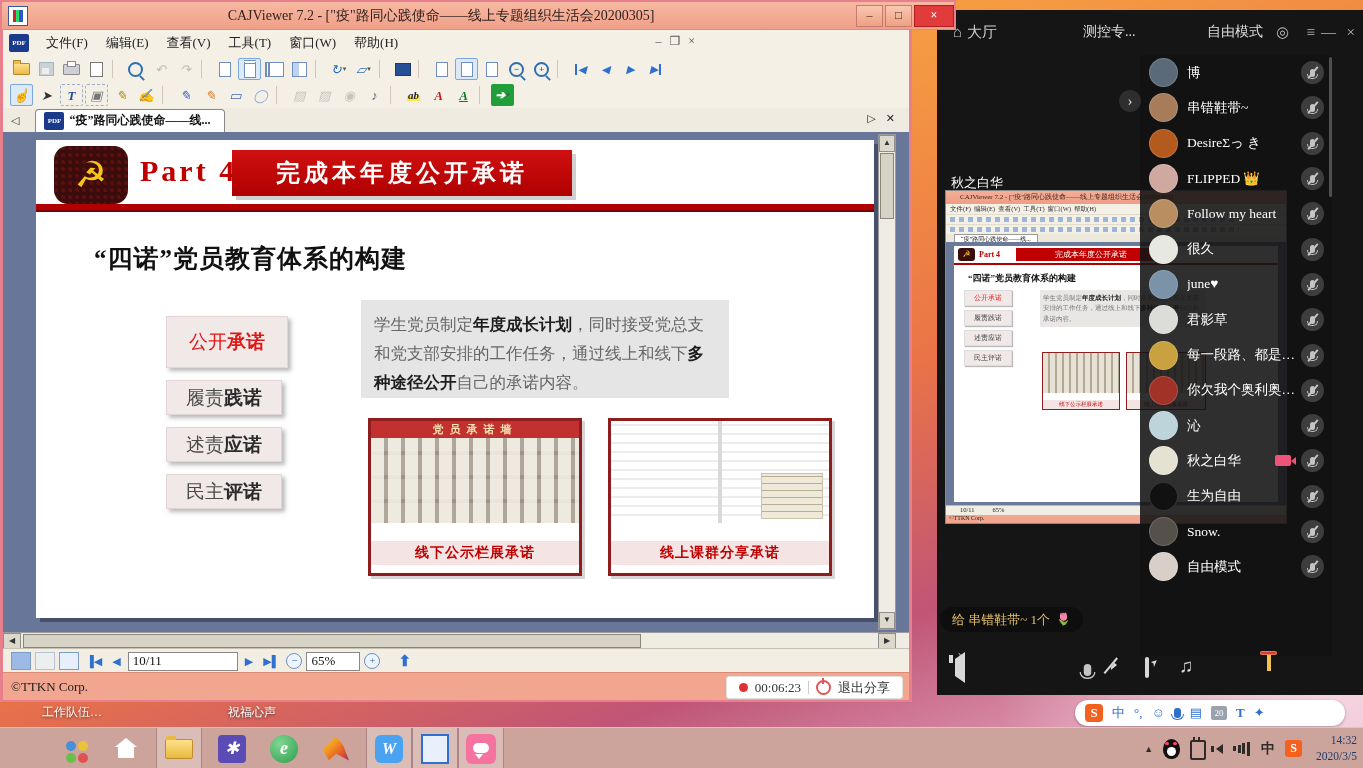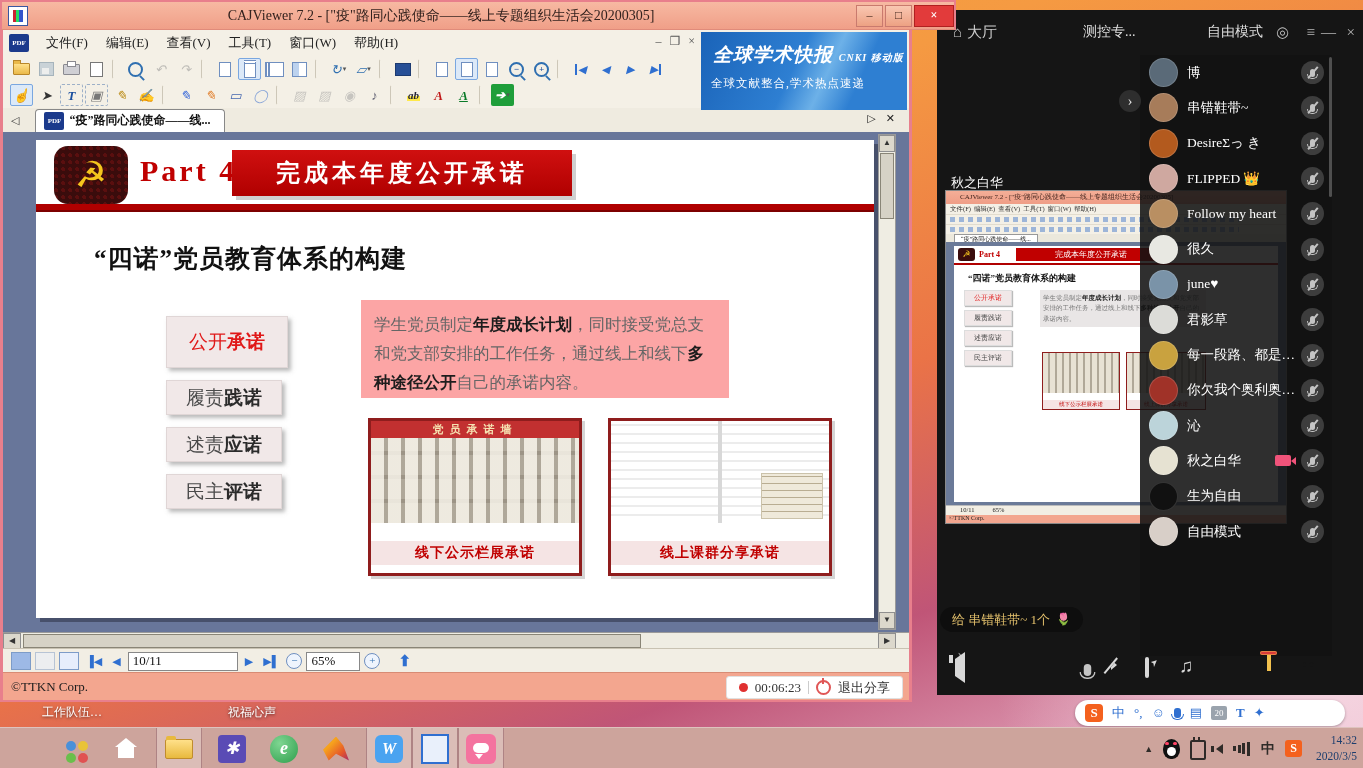--- a/index.html
+++ b/index.html
@@ -84,21 +84,21 @@
   .part-banner{position:absolute;left:196px;top:10px;width:340px;height:46px;background:linear-gradient(#d01010,#b00000);
     color:#fff;font-size:24px;font-weight:bold;letter-spacing:4px;display:flex;align-items:center;justify-content:center;
     box-shadow:4px 4px 0 rgba(120,120,120,.35);}
   .red-rule{position:absolute;left:0;top:64px;width:100%;height:6px;background:#b00000;border-bottom:2px solid #7d0000;}
   .slide-title{position:absolute;left:58px;top:102px;font-size:25px;font-weight:bold;color:#111;letter-spacing:1px;}
   .pbtn{position:absolute;left:130px;width:114px;height:33px;background:#f1e8e8;border:1px solid #e0d6d6;
     box-shadow:3px 3px 4px rgba(120,120,120,.5);display:flex;align-items:center;justify-content:center;font-size:19px;color:#4a4a4a;}
   .pbtn .t2{font-weight:bold;color:#2b2b2b;}
   .pbtn.primary{left:126px;height:50px;width:120px;color:#e01818;}
   .pbtn.primary .t2{color:#e01818;} .pbtn:nth-of-type(2){top:0;}
-  #para{position:absolute;left:325px;top:160px;width:342px;height:76px;background:#fca5a5;padding:11px 13px;
+  #para{position:absolute;left:325px;top:160px;width:342px;height:76px;background:#e5e5e5;padding:11px 13px;
     font-size:16.5px;line-height:1.75;color:#666;}
   .seg.b{font-weight:bold;color:#1d1d1d;}
   .photo-card{position:absolute;top:278px;background:#fff;border:3px solid #8f1d1d;box-shadow:3px 3px 0 rgba(150,150,150,.4);}
   #card1{left:332px;width:208px;height:152px;}
   #card2{left:572px;width:218px;height:152px;}
   .photo1{position:absolute;left:0;top:0;right:0;height:102px;
     background:repeating-linear-gradient(90deg,rgba(240,236,226,.9) 0 13px,rgba(150,142,128,.65) 13px 17px),
                repeating-linear-gradient(0deg,#ded8ca 0 20px,#a8a092 20px 24px);}
   .pwall{position:absolute;left:0;top:0;right:0;height:17px;background:#c23030;color:#f6e3b2;font-size:11px;font-weight:bold;
     letter-spacing:6px;text-align:center;line-height:17px;}
@@ -434,20 +434,28 @@
         </div>
         <div class="urow">
           <span class="uava" style="background: rgb(17, 17, 17);"></span>
           <span class="uname">生为自由</span>
 
           <span class="umic">
             <i class="micg"></i>
           </span>
         </div>
         <div class="urow">
+          <span class="uava" style="background: rgb(85, 80, 74);"></span>
+          <span class="uname">Snow.</span>
+
+          <span class="umic">
+            <i class="micg"></i>
+          </span>
+        </div>
+        <div class="urow">
           <span class="uava" style="background: rgb(216, 207, 200);"></span>
           <span class="uname">自由模式</span>
 
           <span class="umic">
             <i class="micg"></i>
           </span>
         </div>
       </div>
 
     <div class="abs" id="giftmsg">
@@ -493,24 +501,20 @@
           <span class="menu-item">窗口(W)</span>
           <span class="menu-item">帮助(H)</span>
         </span>
       <span id="mdi">
         <span>–</span>
         <span>❐</span>
         <span>×</span>
       </span>
     </div>
 
-    <div id="banner">
-      <div class="b1"><span>全球学术快报</span> <small><span>CNKI</span> <span>移动版</span></small></div>
-      <div class="b2">全球文献整合,学术热点速递</div>
-    </div>
 
     <div class="row tbrow" id="tb1">
 
     <span class="ic ic-folder">
           <i class="glyph"></i>
         </span>
         <span class="ic ic-save dis">
           <i class="glyph"></i>
         </span>
         <span class="ic ic-print">

